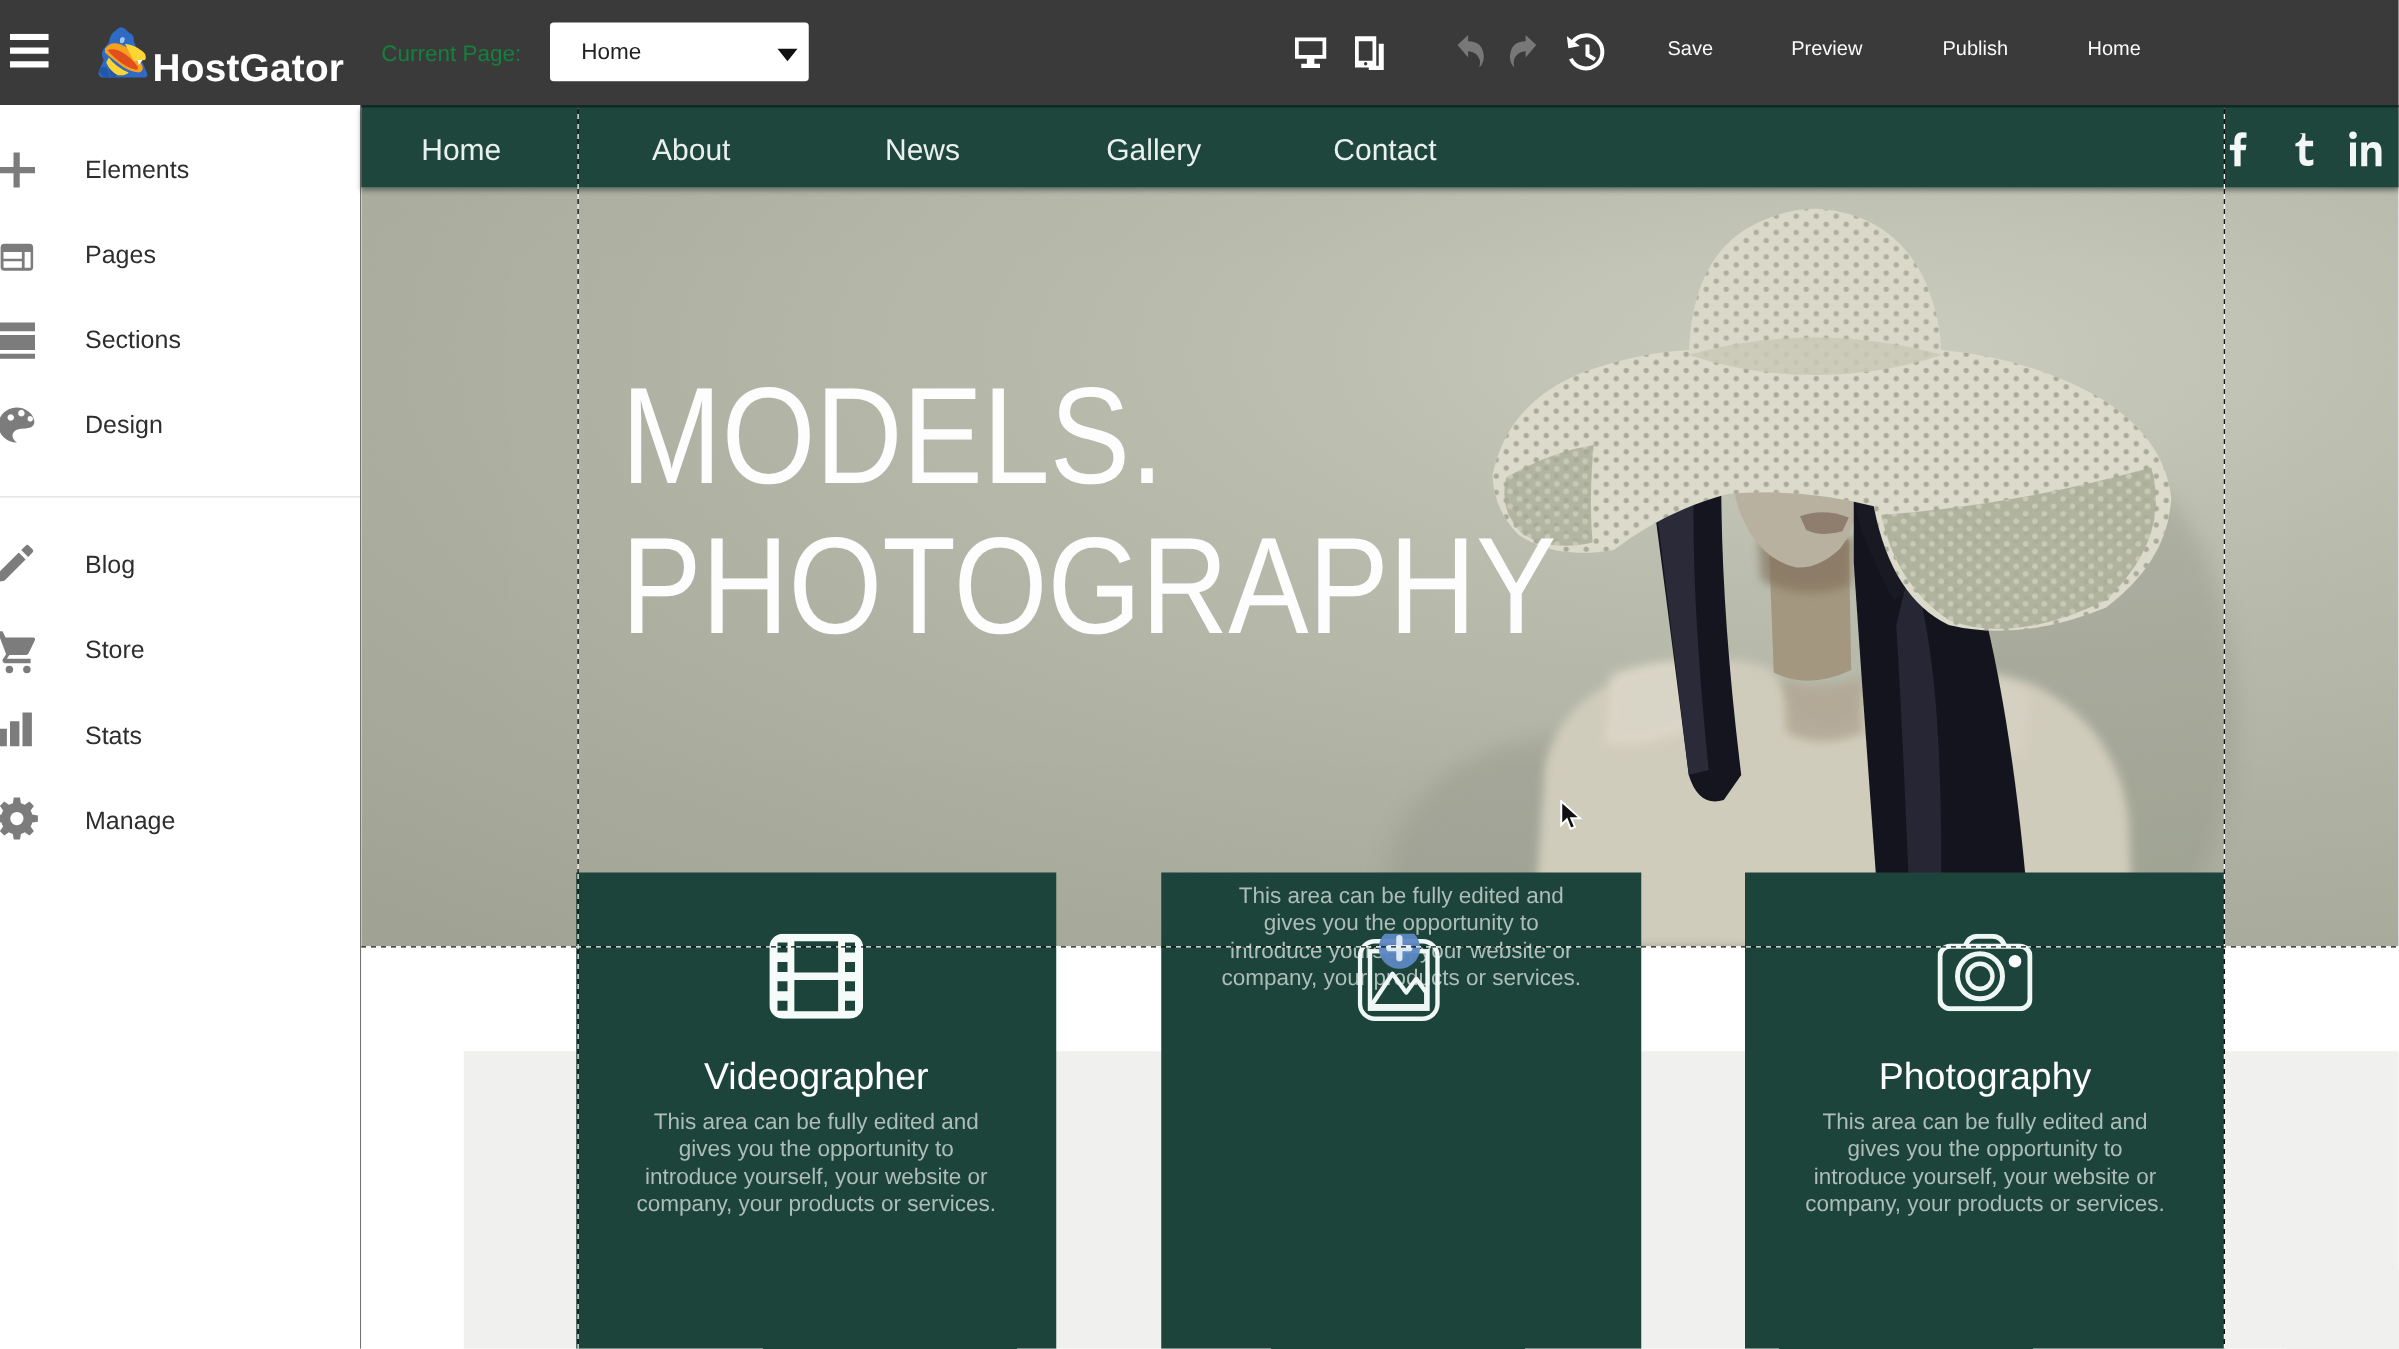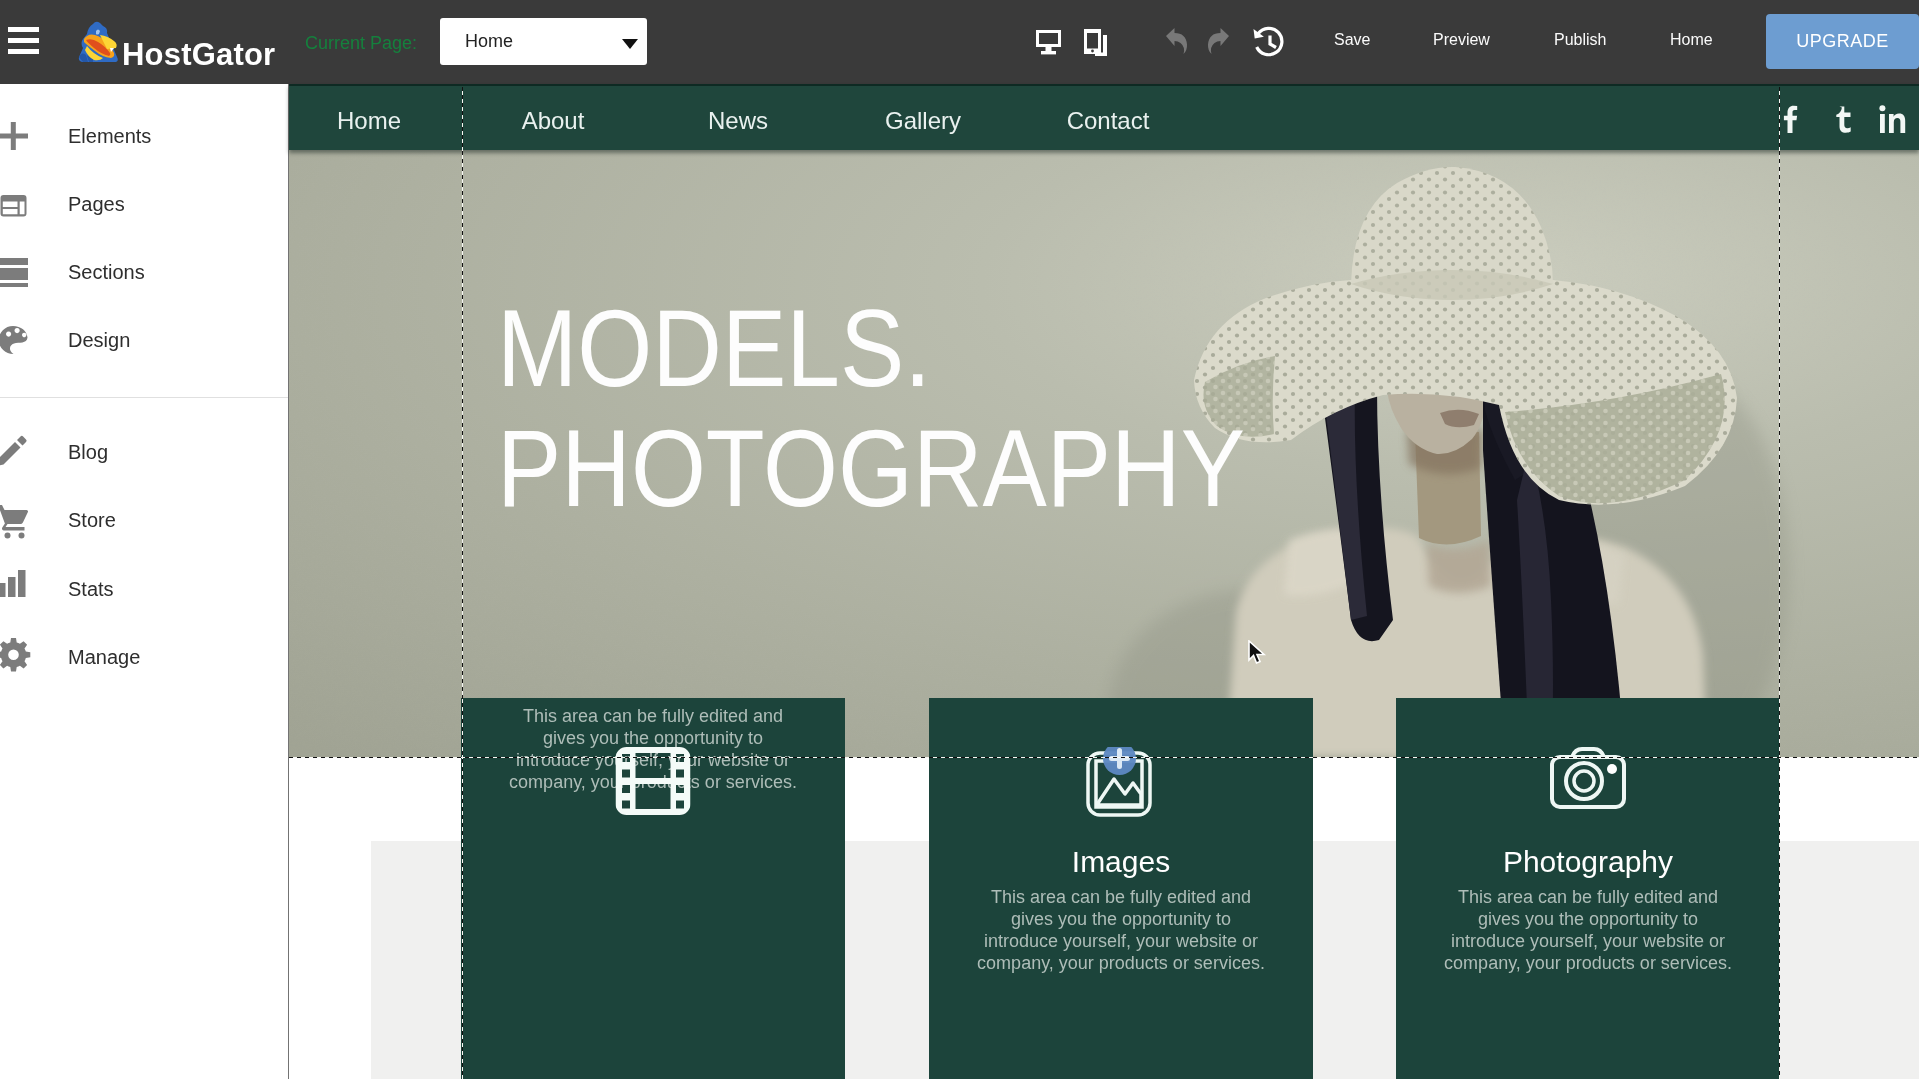--- a/index.html
+++ b/index.html
@@ -90,21 +90,20 @@
     <g fill="none" stroke="#fff" stroke-width="3.2">
       <path d="M238.2 23.5 a13.2 13.2 0 1 1 -1.5 13.5"></path>
       <path d="M233.5 19 l1.2 9.6 9.2-1.8" fill="#fff" stroke="none"></path>
       <path d="M250 25.5 v8.5 l6 3.5"></path>
     </g>
   </svg>
   <div class="abs tb-label" style="left:1334px">Save</div>
   <div class="abs tb-label" style="left:1433px">Preview</div>
   <div class="abs tb-label" style="left:1554px">Publish</div>
   <div class="abs tb-label" style="left:1670px">Home</div>
-  <div class="abs" id="upgrade">UPGRADE</div>
 
   <div class="abs" id="sidebar">
     <div class="sb-item" style="top:41px">Elements</div>
     <div class="sb-item" style="top:109px">Pages</div>
     <div class="sb-item" style="top:177px">Sections</div>
     <div class="sb-item" style="top:245px">Design</div>
     <div id="sb-divider"></div>
     <div class="sb-item" style="top:357px">Blog</div>
     <div class="sb-item" style="top:425px">Store</div>
     <div class="sb-item" style="top:494px">Stats</div>
@@ -221,31 +220,31 @@
     <text x="208" y="356" font-family="Liberation Sans, sans-serif" font-size="110" fill="#fdfdfd" textLength="748" lengthAdjust="spacingAndGlyphs">PHOTOGRAPHY</text>
   </svg>
 
     <div class="card" style="left:172px">
       <svg class="cicon" width="75" height="68" viewBox="0 0 75 68" id="ic-film">
         <path fill-rule="evenodd" fill="#f4fbf8" d="M11 0 h53 a11 11 0 0 1 11 11 v46 a11 11 0 0 1 -11 11 h-53 a11 11 0 0 1 -11 -11 v-46 a11 11 0 0 1 11 -11 Z
           M6.5 7 h8 v8 h-8 Z  M6.5 22.5 h8 v8 h-8 Z  M6.5 38 h8 v8 h-8 Z  M6.5 53.5 h8 v8 h-8 Z
           M60.5 7 h8 v8 h-8 Z M60.5 22.5 h8 v8 h-8 Z M60.5 38 h8 v8 h-8 Z M60.5 53.5 h8 v8 h-8 Z
           M20 6 h35 v25 h-35 Z  M20 37 h35 v25 h-35 Z"></path>
       </svg>
+      <h3>Videographer</h3>
       <p>This area can be fully edited and<br>gives you the opportunity to<br>introduce yourself, your website or<br>company, your products or services.</p>
     </div>
     <div class="card" style="left:640px">
       <svg class="cicon" width="70" height="70" viewBox="0 0 70 70" id="ic-img">
         <rect x="2" y="6" width="62" height="62" rx="12" fill="none" stroke="#eef7f4" stroke-width="3.5"></rect>
         <rect x="10" y="14" width="46" height="46" fill="none" stroke="#eef7f4" stroke-width="3.5"></rect>
         <path d="M12 56 L28 32 L39 47 L47 36 L55 47 L55 58 L12 58 Z" fill="none" stroke="#eef7f4" stroke-width="3.5" stroke-linejoin="round"></path>
         <circle cx="33.5" cy="11.5" r="16.5" fill="#5d88c2" opacity="0.96"></circle>
         <path d="M33.5 3.5 V19.5 M25.5 11.5 H41.5" stroke="#dce9f5" stroke-width="5" stroke-linecap="round"></path>
       </svg>
-      <h3>Images</h3>
       <p>This area can be fully edited and<br>gives you the opportunity to<br>introduce yourself, your website or<br>company, your products or services.</p>
     </div>
     <div class="card" style="left:1107px">
       <svg class="cicon" width="76" height="62" viewBox="0 0 76 62" id="ic-cam">
         <path d="M22 10 Q25 2 32 2 h12 Q51 2 54 10" fill="none" stroke="#eef7f4" stroke-width="4"></path>
         <rect x="2" y="10" width="72" height="50" rx="8" fill="none" stroke="#eef7f4" stroke-width="4"></rect>
         <circle cx="34" cy="34" r="18" fill="none" stroke="#eef7f4" stroke-width="4"></circle>
         <circle cx="34" cy="34" r="10" fill="none" stroke="#eef7f4" stroke-width="3.5"></circle>
         <circle cx="62" cy="22" r="5" fill="#fff"></circle>
       </svg>

